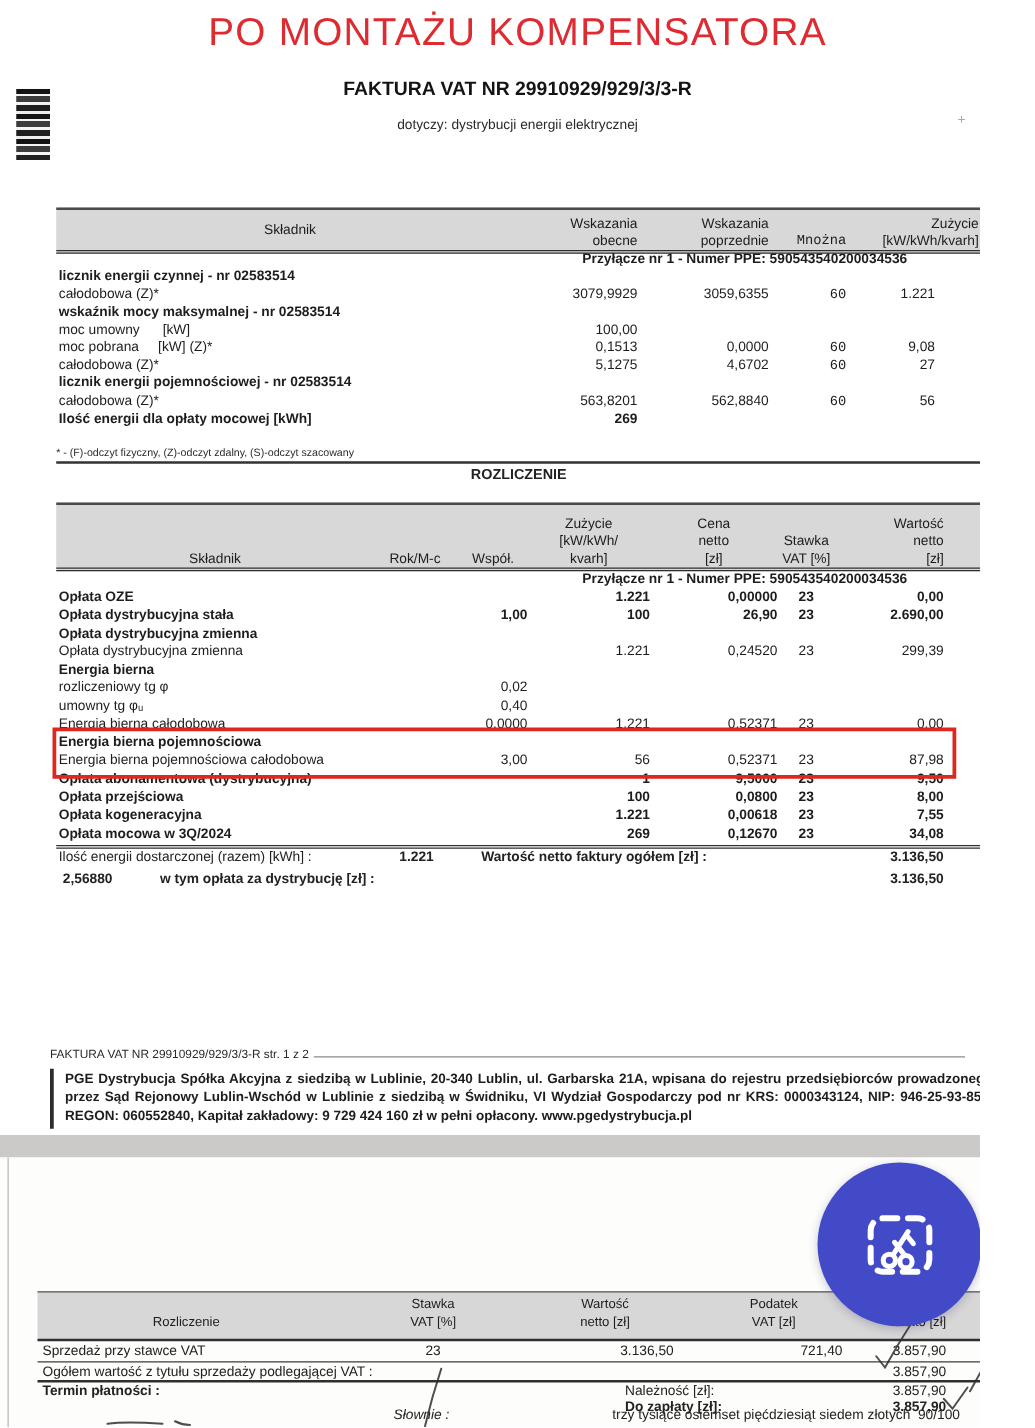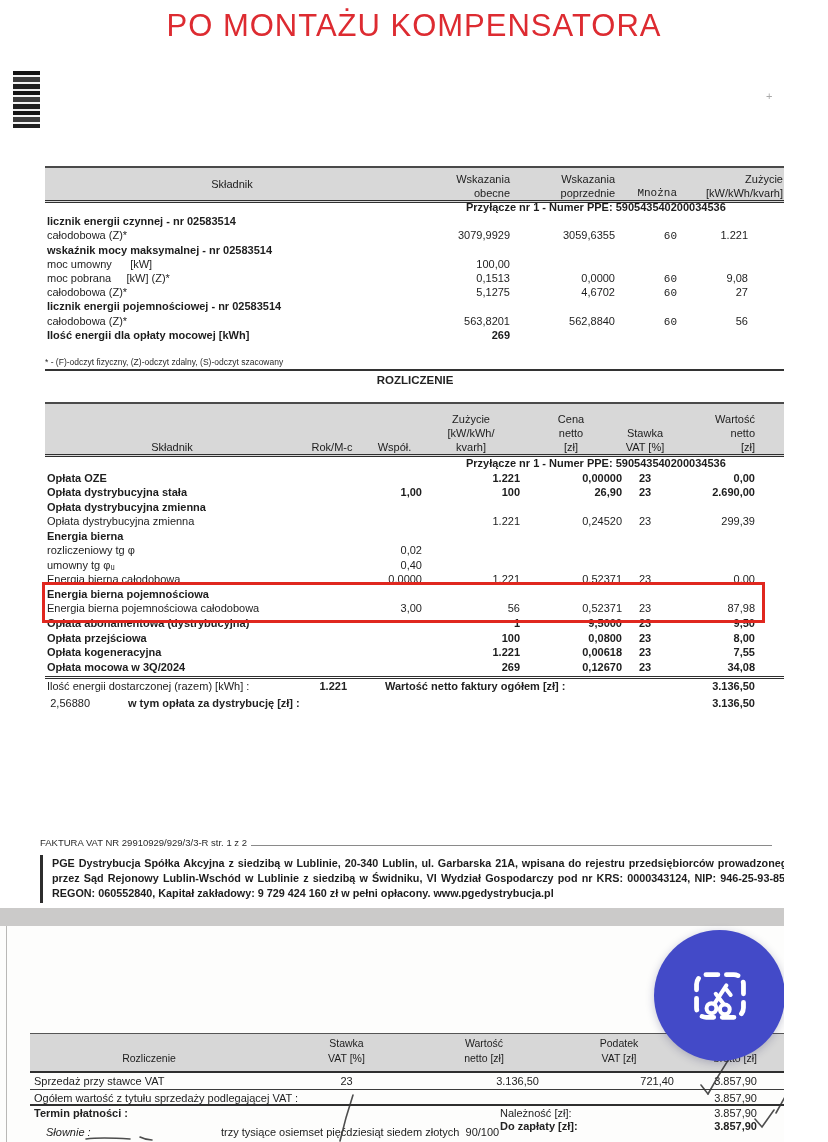--- a/index.html
+++ b/index.html
@@ -94,35 +94,37 @@
   .b-netto{width:110px;text-align:right;padding-right:25px;}
   .b-podatek{width:110px;text-align:right;padding-right:0px;}
   .b-brutto{flex:1;text-align:right;padding-right:40px;}
   .bt-head .b-stawka,.bt-head .b-netto,.bt-head .b-podatek{text-align:center;}
   .bt-head .b-label{text-align:center;}
   .spacer{flex:1;}
   .b-duelabel{width:130px;text-align:left;}
   .b-dueval{width:127px;text-align:right;padding-right:40px;}
   .bold{font-weight:700;}
 
-  .slownie-row{top:1126px;left:46px;width:740px;display:flex;font-size:11px;align-items:baseline;white-space:pre;}
+  .slownie-row{top:1126px;left:28px;width:740px;display:flex;font-size:11px;align-items:baseline;white-space:pre;justify-content:flex-end;}
   .slownie-label{width:175px;font-style:italic;}
 
   .hand{top:0;left:0;width:828px;height:1142px;pointer-events:none;}
 
   
   .fab{top:930px;left:654px;width:131px;height:131px;border-radius:50%;background:#434ac8;border:none;
        display:flex;align-items:center;justify-content:center;cursor:pointer;box-shadow:0 2px 8px rgba(30,30,90,.25);}
 </style>
 </head>
 <body>
 
 <div class="screen">
 
   <div class="abs banner">PO MONTAŻU KOMPENSATORA</div>
+  <div class="abs inv-title">FAKTURA VAT NR 29910929/929/3/3-R</div>
+  <div class="abs inv-sub">dotyczy: dystrybucji energii elektrycznej</div>
   <div class="abs reg-mark">+</div>
   <div class="abs barcode"></div>
 
   <div class="abs t1-head">
     <div class="hdr">
       <div class="hcell h-label">Składnik</div>
       <div class="hcell h-obecne">
         <div>Wskazania</div>
           <div>obecne</div>
       </div>
@@ -203,21 +205,21 @@
   <div class="abs red-box"></div>
 
   <div class="abs t2-endline"></div>
   <div class="abs sumline" style="top:679px;">
     <span class="sl-label">Ilość energii dostarczonej (razem) [kWh] :</span>
     <span class="sl-val">1.221</span>
     <span class="sr-label">Wartość netto faktury ogółem [zł] :</span>
     <span class="sr-val">3.136,50</span>
   </div>
   <div class="abs sumline" style="top:696px;">
-    <span class="sl-val" style="font-weight:400;">2,56880</span>
+    <span class="sl-val" style="font-weight:700;">2,56880</span>
     <span class="sr-label">w tym opłata za dystrybucję [zł] :</span>
     <span class="sr-val">3.136,50</span>
   </div>
 
   <div class="abs pageref-row">
     <span class="pageref">FAKTURA VAT NR 29910929/929/3/3-R str. 1 z 2</span>
     <span class="ref-line"></span>
   </div>
   <div class="abs company">PGE Dystrybucja Spółka Akcyjna z siedzibą w Lublinie, 20-340 Lublin, ul. Garbarska 21A, wpisana do rejestru przedsiębiorców prowadzonego przez Sąd Rejonowy Lublin-Wschód w Lublinie z siedzibą w Świdniku, VI Wydział Gospodarczy pod nr KRS: 0000343124, NIP: 946-25-93-855, REGON: 060552840, Kapitał zakładowy: 9 729 424 160 zł w pełni opłacony. www.pgedystrybucja.pl</div>
 

